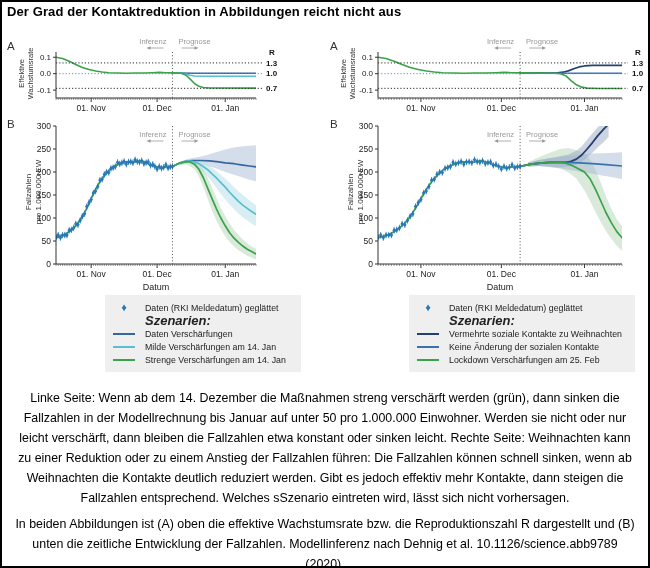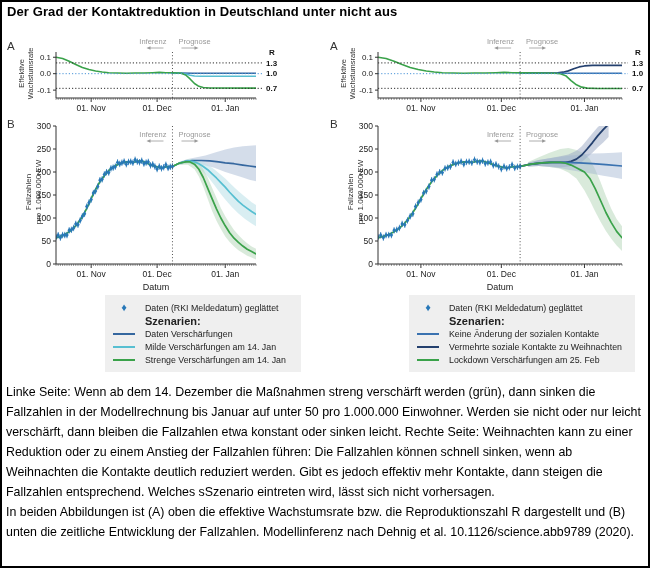--- a/index.html
+++ b/index.html
@@ -9,30 +9,30 @@
   .ylab{position:absolute;font-size:7.5px;color:#333;text-align:center;line-height:1.25;
         transform:rotate(-90deg);white-space:pre-line;}
   .ylab.b{font-size:8px;}
   .chart{position:absolute;}
   .legend{position:absolute;background:#efefef;color:#222;font-size:8.8px;padding:6px 8px 6px 6px;}
   .lrow{display:flex;align-items:center;height:13px;}
   .lmark{flex:0 0 26px;display:flex;justify-content:center;align-items:center;margin-right:8px;}
   .lline{width:22px;height:2px;}
   .ldiamond{font-size:11px;line-height:1;}
   .ltext{white-space:nowrap;}
-  .ltext.bold{font-weight:bold;font-size:11px;}
+  .ltext.bold{font-weight:bold;font-size:13px;font-style:italic;}
   .caption{position:absolute;left:4px;top:380px;width:638px;font-size:12.4px;line-height:20px;color:#000;}
-  .caption p{margin:0;}
+  .caption p{margin:6px;text-align:center;}
   svg text{font-family:"Liberation Sans",sans-serif;}
 </style>
 </head>
 <body>
 
 <div class="frame">
-  <div class="title">Der Grad der Kontaktreduktion in Deutschland unter nicht aus</div>
+  <div class="title">Der Grad der Kontaktreduktion in Abbildungen reicht nicht aus</div>
 
   <div class="panel-letter" style="left:5px;top:38px;">A</div>
   <div class="ylab" style="width:80px;left:-16px;top:62px;">Effektive
 Wachstumsrate</div>
   <svg class="chart" style="left:28px;top:34px;" width="254" height="80" viewBox="0 0 254 80">
       <defs>
         <clipPath id="cp0">
           <rect x="26" y="16" width="200" height="46"></rect>
         </clipPath>
       </defs>
@@ -826,29 +826,29 @@
           <span class="ldiamond" style="color: rgb(40, 120, 184);">♦</span>
         </span>
       <span class="ltext">Daten (RKI Meldedatum) geglättet</span>
     </div>
     <div class="lrow">
       <span class="lmark"></span>
       <span class="ltext bold">Szenarien:</span>
     </div>
     <div class="lrow">
       <span class="lmark">
+          <span class="lline" style="background-color: rgb(36, 64, 110);"></span>
+        </span>
+      <span class="ltext">Vermehrte soziale Kontakte zu Weihnachten</span>
+    </div>
+    <div class="lrow">
+      <span class="lmark">
           <span class="lline" style="background-color: rgb(58, 114, 176);"></span>
         </span>
       <span class="ltext">Keine Änderung der sozialen Kontakte</span>
-    </div>
-    <div class="lrow">
-      <span class="lmark">
-          <span class="lline" style="background-color: rgb(36, 64, 110);"></span>
-        </span>
-      <span class="ltext">Vermehrte soziale Kontakte zu Weihnachten</span>
     </div>
     <div class="lrow">
       <span class="lmark">
           <span class="lline" style="background-color: rgb(58, 162, 74);"></span>
         </span>
       <span class="ltext">Lockdown Verschärfungen am 25. Feb</span>
     </div>
   </div>
 
   <div class="caption">

